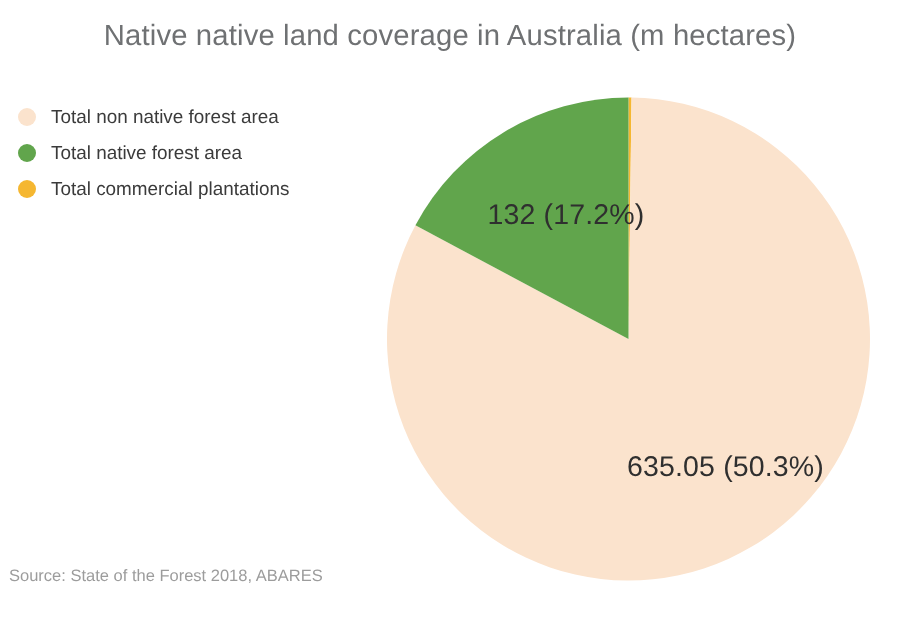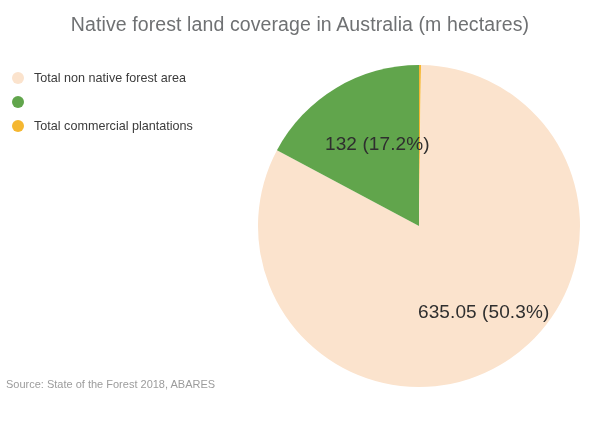--- a/index.html
+++ b/index.html
@@ -107,31 +107,32 @@
     font-size: 11px;
     color: #9c9c9c;
     white-space: nowrap;
   }
 </style>
 </head>
 <body>
 
 <div id="chart-root">
 
-  <div id="chart-title">Native forest land coverage in Australia (m hectares)</div>
+  <div id="chart-title">Native native land coverage in Australia (m hectares)</div>
 
   <div id="legend">
 
     <div class="legend-item">
       <span class="legend-swatch" style="background: rgb(251, 227, 205);"></span>
       <span class="legend-label">Total non native forest area</span>
     </div>
 
     <div class="legend-item">
       <span class="legend-swatch" style="background: rgb(97, 165, 76);"></span>
+      <span class="legend-label">Total native forest area</span>
     </div>
 
     <div class="legend-item">
       <span class="legend-swatch" style="background: rgb(245, 183, 49);"></span>
       <span class="legend-label">Total commercial plantations</span>
     </div>
 
   </div>
 
   <div id="pie-wrap">

